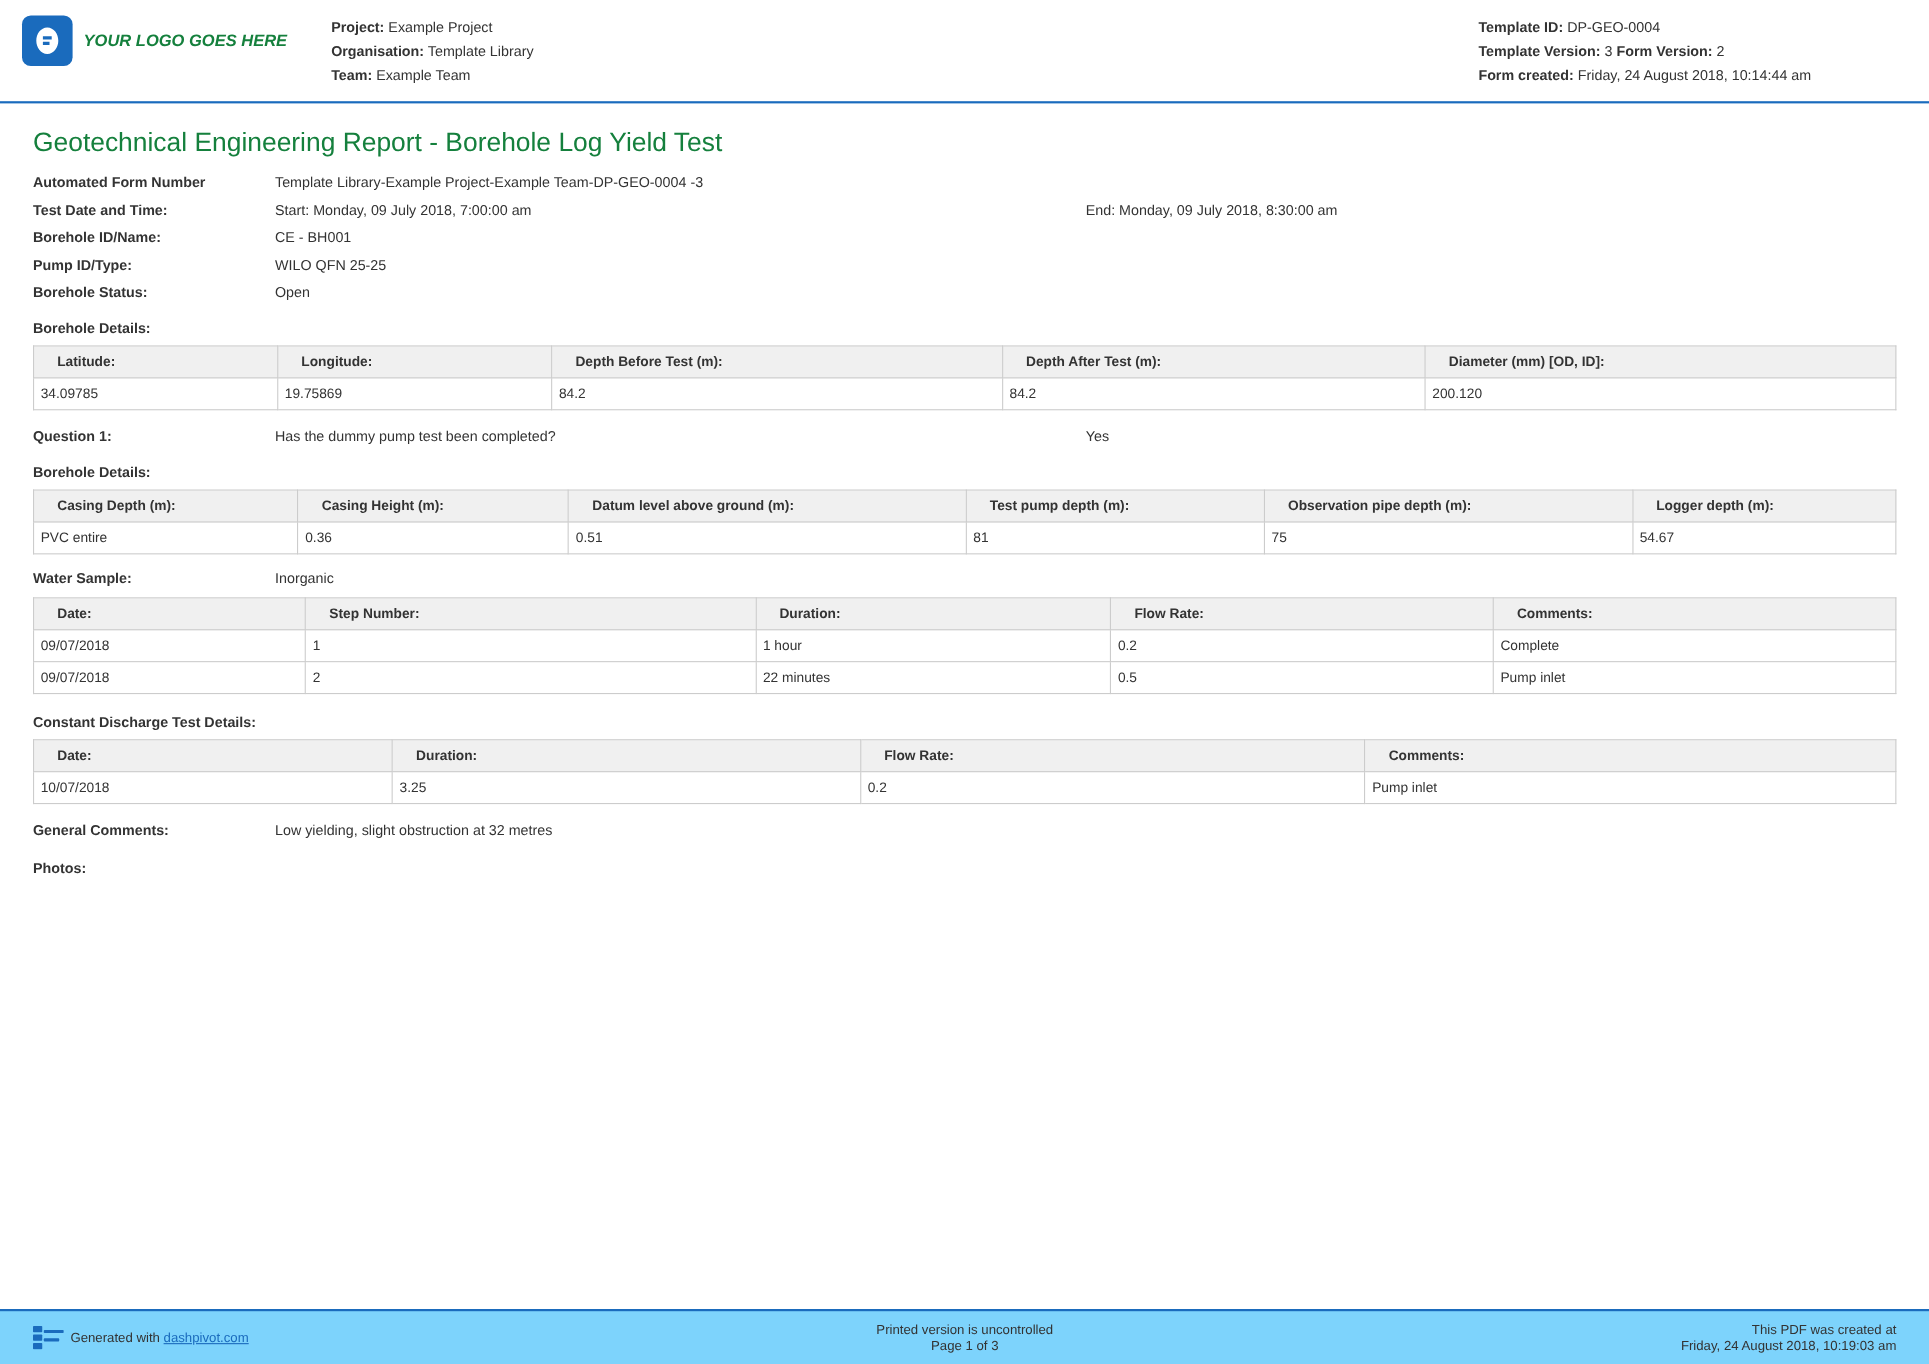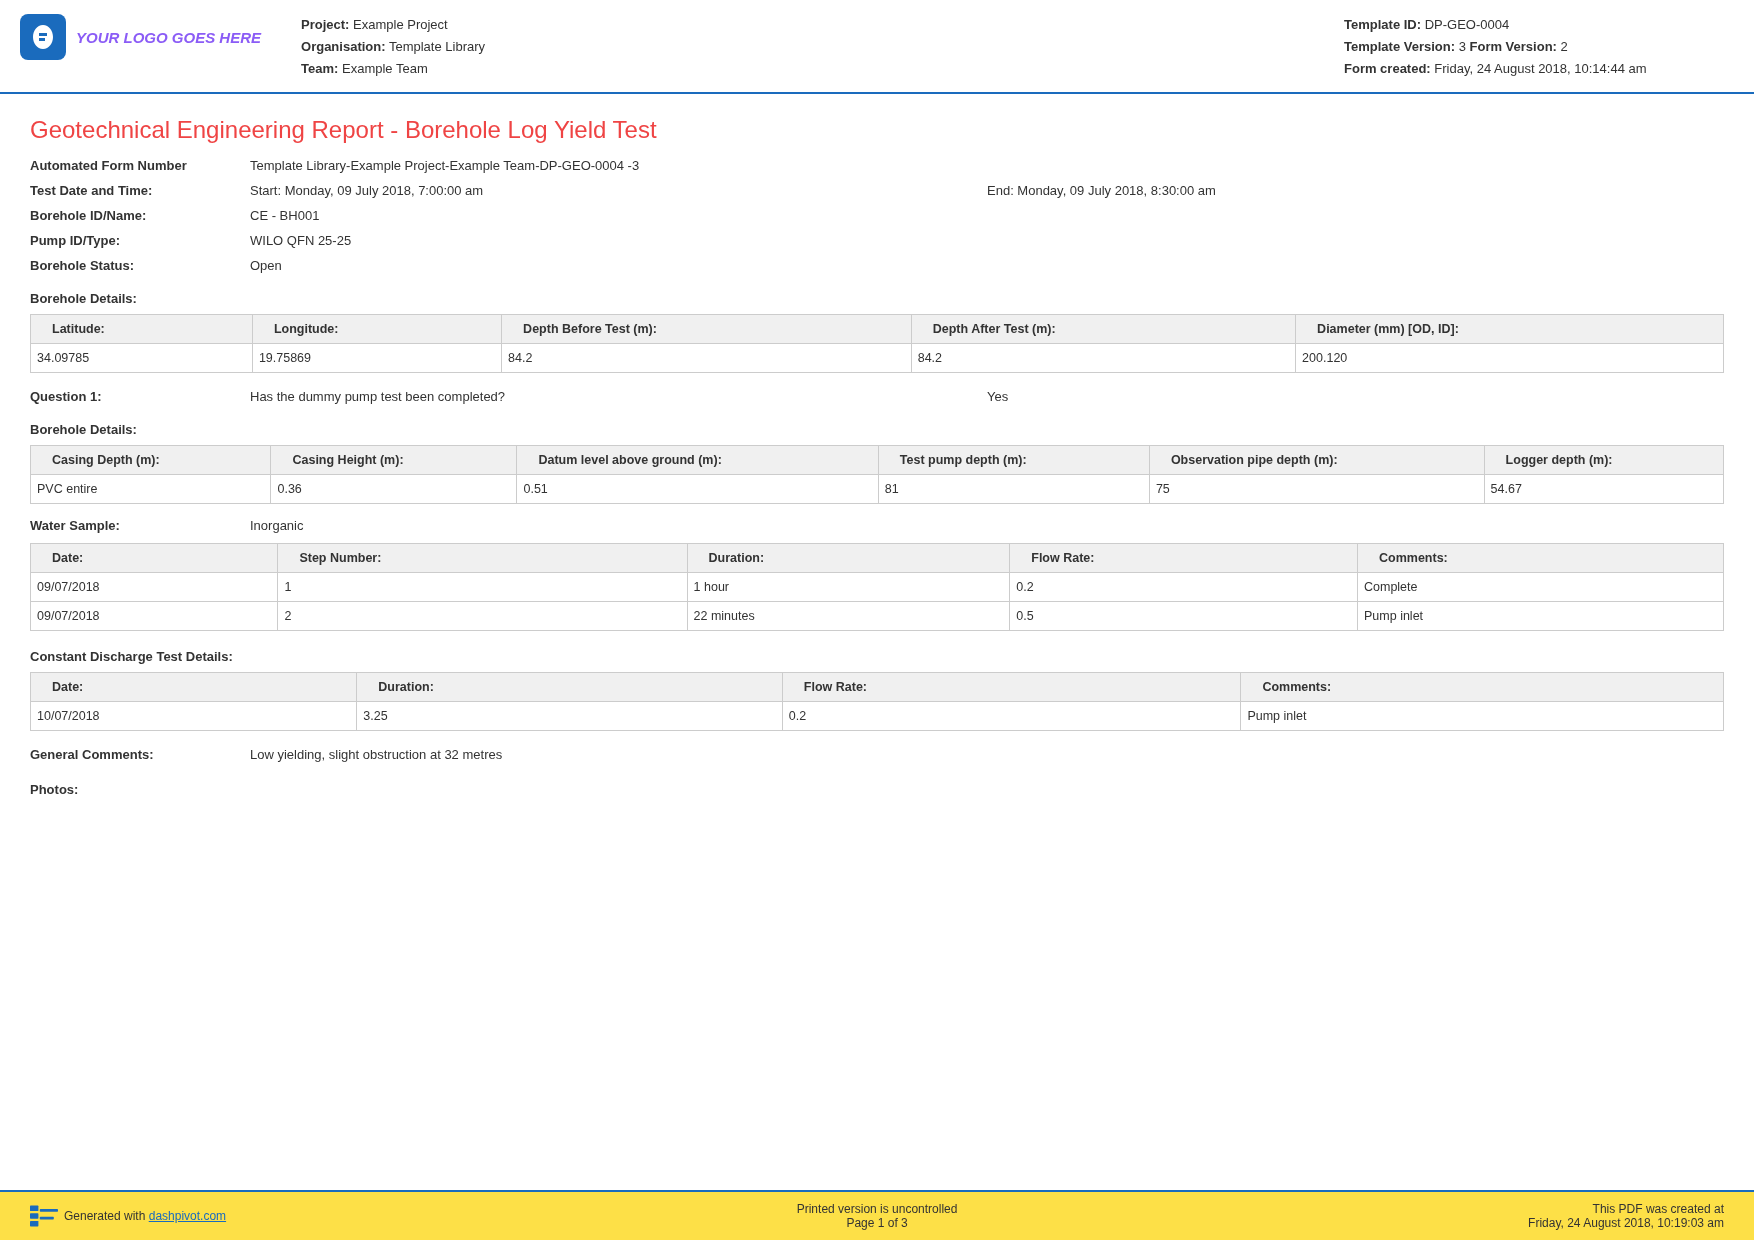--- a/index.html
+++ b/index.html
@@ -32,21 +32,21 @@
       border-radius: 8px;
       display: flex;
       align-items: center;
       justify-content: center;
       margin-right: 10px;
     }
     .logo-icon svg { fill: white; }
     .logo-text {
       font-size: 15px;
       font-weight: bold;
-      color: #8b5cf6;
+      color: #15803d;
       font-style: italic;
     }
     .header-center {
       flex: 1;
       line-height: 1.7;
     }
     .header-center span.label { font-weight: bold; }
     .header-right {
       text-align: left;
       line-height: 1.7;
@@ -55,21 +55,21 @@
     .header-right span.label { font-weight: bold; }
 
     
     .main {
       padding: 22px 30px 20px 30px;
     }
 
     .report-title {
       font-size: 24px;
       font-weight: normal;
-      color: #ef4444;
+      color: #15803d;
       margin-bottom: 14px;
     }
 
     .field-row {
       display: flex;
       margin-bottom: 10px;
       align-items: flex-start;
     }
     .field-label {
       font-weight: bold;
@@ -113,21 +113,21 @@
     .footer {
       position: fixed;
       bottom: 0;
       left: 0;
       width: 1754px;
       border-top: 2px solid #1a6bbd;
       padding: 10px 30px;
       display: flex;
       justify-content: space-between;
       align-items: center;
-      background: #fde047;
+      background: #7dd3fc;
       font-size: 12px;
     }
     .footer-left {
       display: flex;
       align-items: center;
     }
     .footer-icon {
       width: 28px;
       height: 22px;
       margin-right: 6px;

